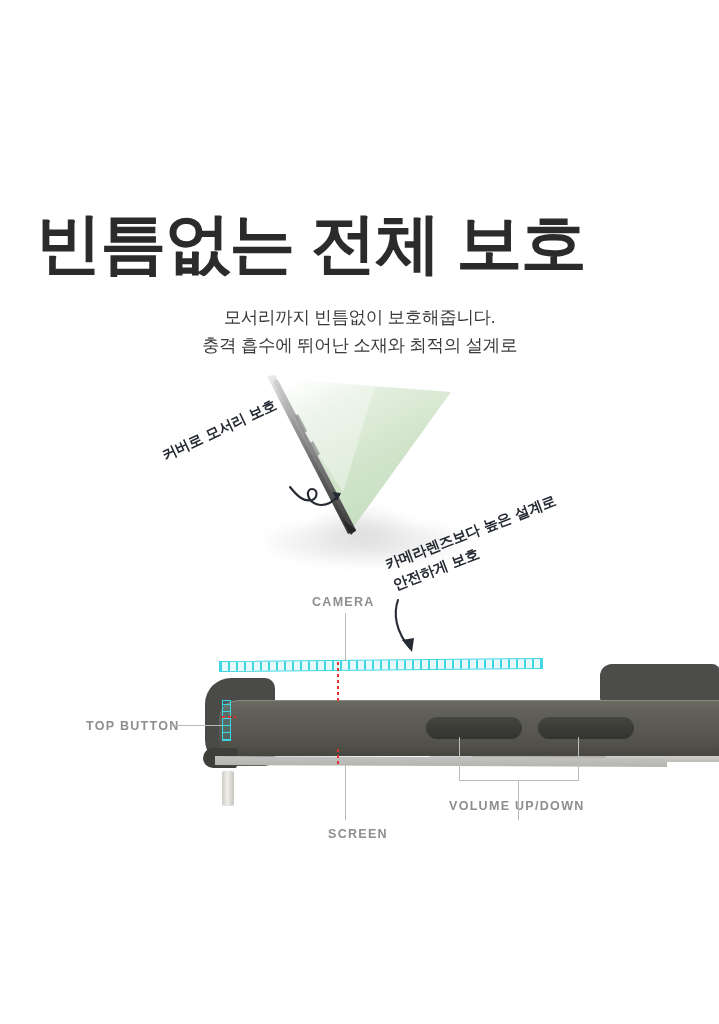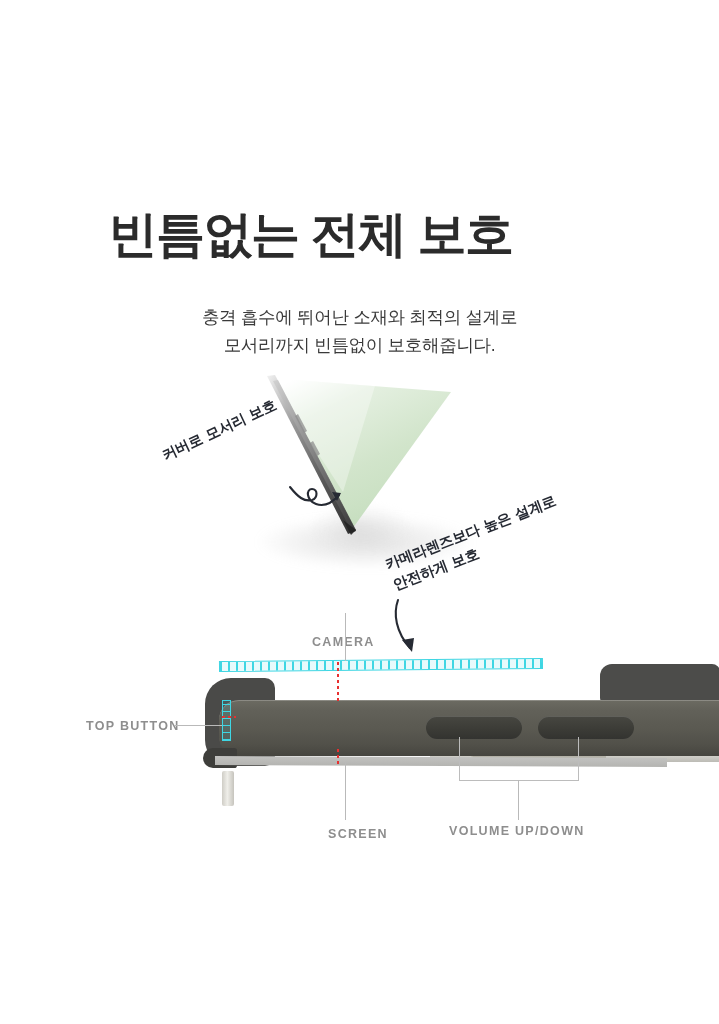--- a/index.html
+++ b/index.html
@@ -22,21 +22,21 @@
     background: #ffffff;
   }
 
   
   .headline {
     position: absolute;
     top: 207px;
     left: 0;
     width: 621px;
     text-align: center;
-    font-size: 49px;
+    font-size: 66px;
     font-weight: 700;
     letter-spacing: -1.5px;
     color: #2b2b2b;
     line-height: 1.12;
     white-space: nowrap;
   }
   .subhead {
     position: absolute;
     top: 303px;
     left: 0;
@@ -315,22 +315,22 @@
   .curved-arrow { position: absolute; }
 </style>
 </head>
 <body>
 
 <div class="page">
 
   <div class="headline">빈틈없는 전체 보호</div>
 
   <div class="subhead">
+    <div>모서리까지 빈틈없이 보호해줍니다.</div>
     <div>충격 흡수에 뛰어난 소재와 최적의 설계로</div>
-    <div>모서리까지 빈틈없이 보호해줍니다.</div>
   </div>
 
   <div class="glass-shadow"></div>
   <div class="ghost-mark"></div>
 
   <div class="glass-wrap">
     <svg width="215" height="175" viewBox="0 0 215 175">
       <defs>
         <linearGradient id="gGlass" x1="0.15" y1="0" x2="0.75" y2="1">
           <stop offset="0%" stop-color="#ffffff" stop-opacity="0.95"></stop>
@@ -405,26 +405,26 @@
 
     <div class="band-top"></div>
     <div class="band-left"></div>
 
     <div class="tick-red" style="left:337px; top:41px; width:1.7px; height:40px;"></div>
     <div class="tick-red" style="left:337px; top:126px; width:1.7px; height:18px;"></div>
     <div class="tick-red" style="left:222px; top:96px; width:14px; height:1.7px;
          background:repeating-linear-gradient(90deg,#e83030 0px,#e83030 3px,rgba(255,255,255,0) 3px,rgba(255,255,255,0) 6px);"></div>
   </div>
 
-  <div class="callout" style="left:312px; top:595px;margin-top:40px;">CAMERA</div>
+  <div class="callout" style="left:312px; top:595px;">CAMERA</div>
   <div class="leader" style="left:345px; top:613px; width:1px; height:48px;"></div>
 
   <div class="callout" style="left:86px; top:719px;">TOP BUTTON</div>
   <div class="leader" style="left:175px; top:725px; width:47px; height:1px;"></div>
 
   <div class="callout" style="left:328px; top:827px;">SCREEN</div>
   <div class="leader" style="left:345px; top:762px; width:1px; height:58px;"></div>
 
-  <div class="callout" style="left:449px; top:824px;">VOLUME UP/DOWN</div>
+  <div class="callout" style="left:449px; top:799px;">VOLUME UP/DOWN</div>
   <div class="leader-box" style="left:459px; top:737px; width:118px; height:43px;"></div>
   <div class="leader" style="left:518px; top:780px; width:1px; height:40px;"></div>
 
 </div>
 
 </body></html>

